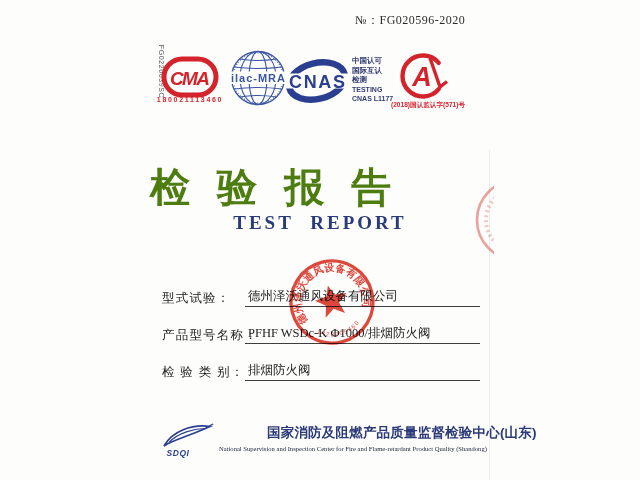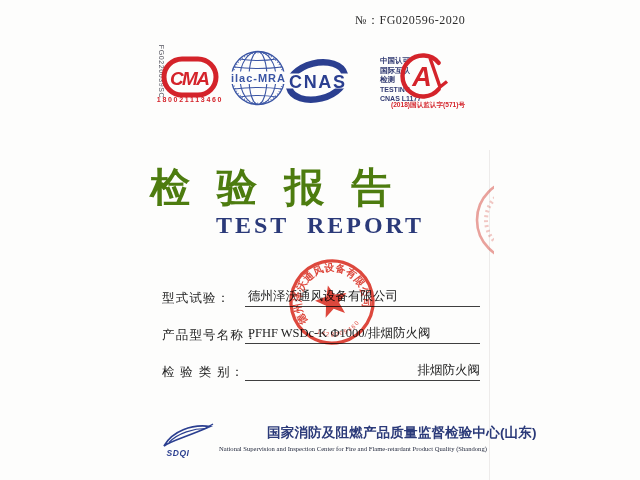--- a/index.html
+++ b/index.html
@@ -28,56 +28,56 @@
   
   #cma-box{left:161px;top:55px;text-align:right;}
   #cma-number{
     left:154px;top:96px;width:72px;text-align:center;
     font-size:7px;font-weight:bold;color:#d4232a;letter-spacing:1.7px;white-space:nowrap;
   }
   #ilac-box{left:229px;top:49px;}
   #cnas-box{left:286px;top:57px;}
   #cnas-lines{
     left:352px;top:56px;font-size:7.5px;line-height:9.5px;
-    color:#333c73;font-weight:bold;white-space:nowrap;margin-left:28px;
+    color:#333c73;font-weight:bold;white-space:nowrap;
   }
   #cnas-lines .en{font-size:7px;font-weight:bold;}
   #cal-box{left:397px;top:50px;}
   #cal-caption{
     left:386px;top:101px;width:84px;text-align:center;
     font-size:6.6px;color:#d4232a;white-space:nowrap;font-weight:bold;
   }
 
   
   #title-cn{
     left:150px;top:160px;width:340px;text-align:left;
     font-size:40px;font-weight:bold;color:#4d7c0f;letter-spacing:8px;white-space:nowrap;
   }
   #title-en{
     left:150px;top:212px;width:340px;text-align:center;
     font-family:"Liberation Serif", serif;
-    font-size:24px;font-weight:bold;color:#2b3a79;
+    font-size:19px;font-weight:bold;color:#2b3a79;
     letter-spacing:3px;word-spacing:9px;white-space:nowrap;
   }
 
   
   .field-row{position:absolute;left:0;width:640px;height:20px;}
   .field-label{
     position:absolute;left:162px;top:0;
     font-size:12.5px;color:#1d1d1d;letter-spacing:1.2px;white-space:nowrap;
   }
   .field-value{
     position:absolute;left:245px;top:-2px;width:232px;height:18px;
     border-bottom:1px solid #3f3f3f;
     font-family:"Liberation Serif", serif;
     font-size:12.5px;color:#222;padding-left:3px;white-space:nowrap;
   }
   #row-0{top:290px;}
   #row-1{top:327px;}
-  #row-2{top:364px;text-align:right;}
+  #row-2{top:364px;}
 
   
   #seal{left:276px;top:246px;width:112px;height:112px;transform:rotate(-14deg);
         mix-blend-mode:multiply;opacity:.93;z-index:5;}
   #faint-seal{left:467px;top:170px;width:100px;height:100px;opacity:.55;}
 
   
   #page-edge{left:489px;top:150px;width:1px;height:330px;background:rgba(120,110,110,.12);}
 
   

